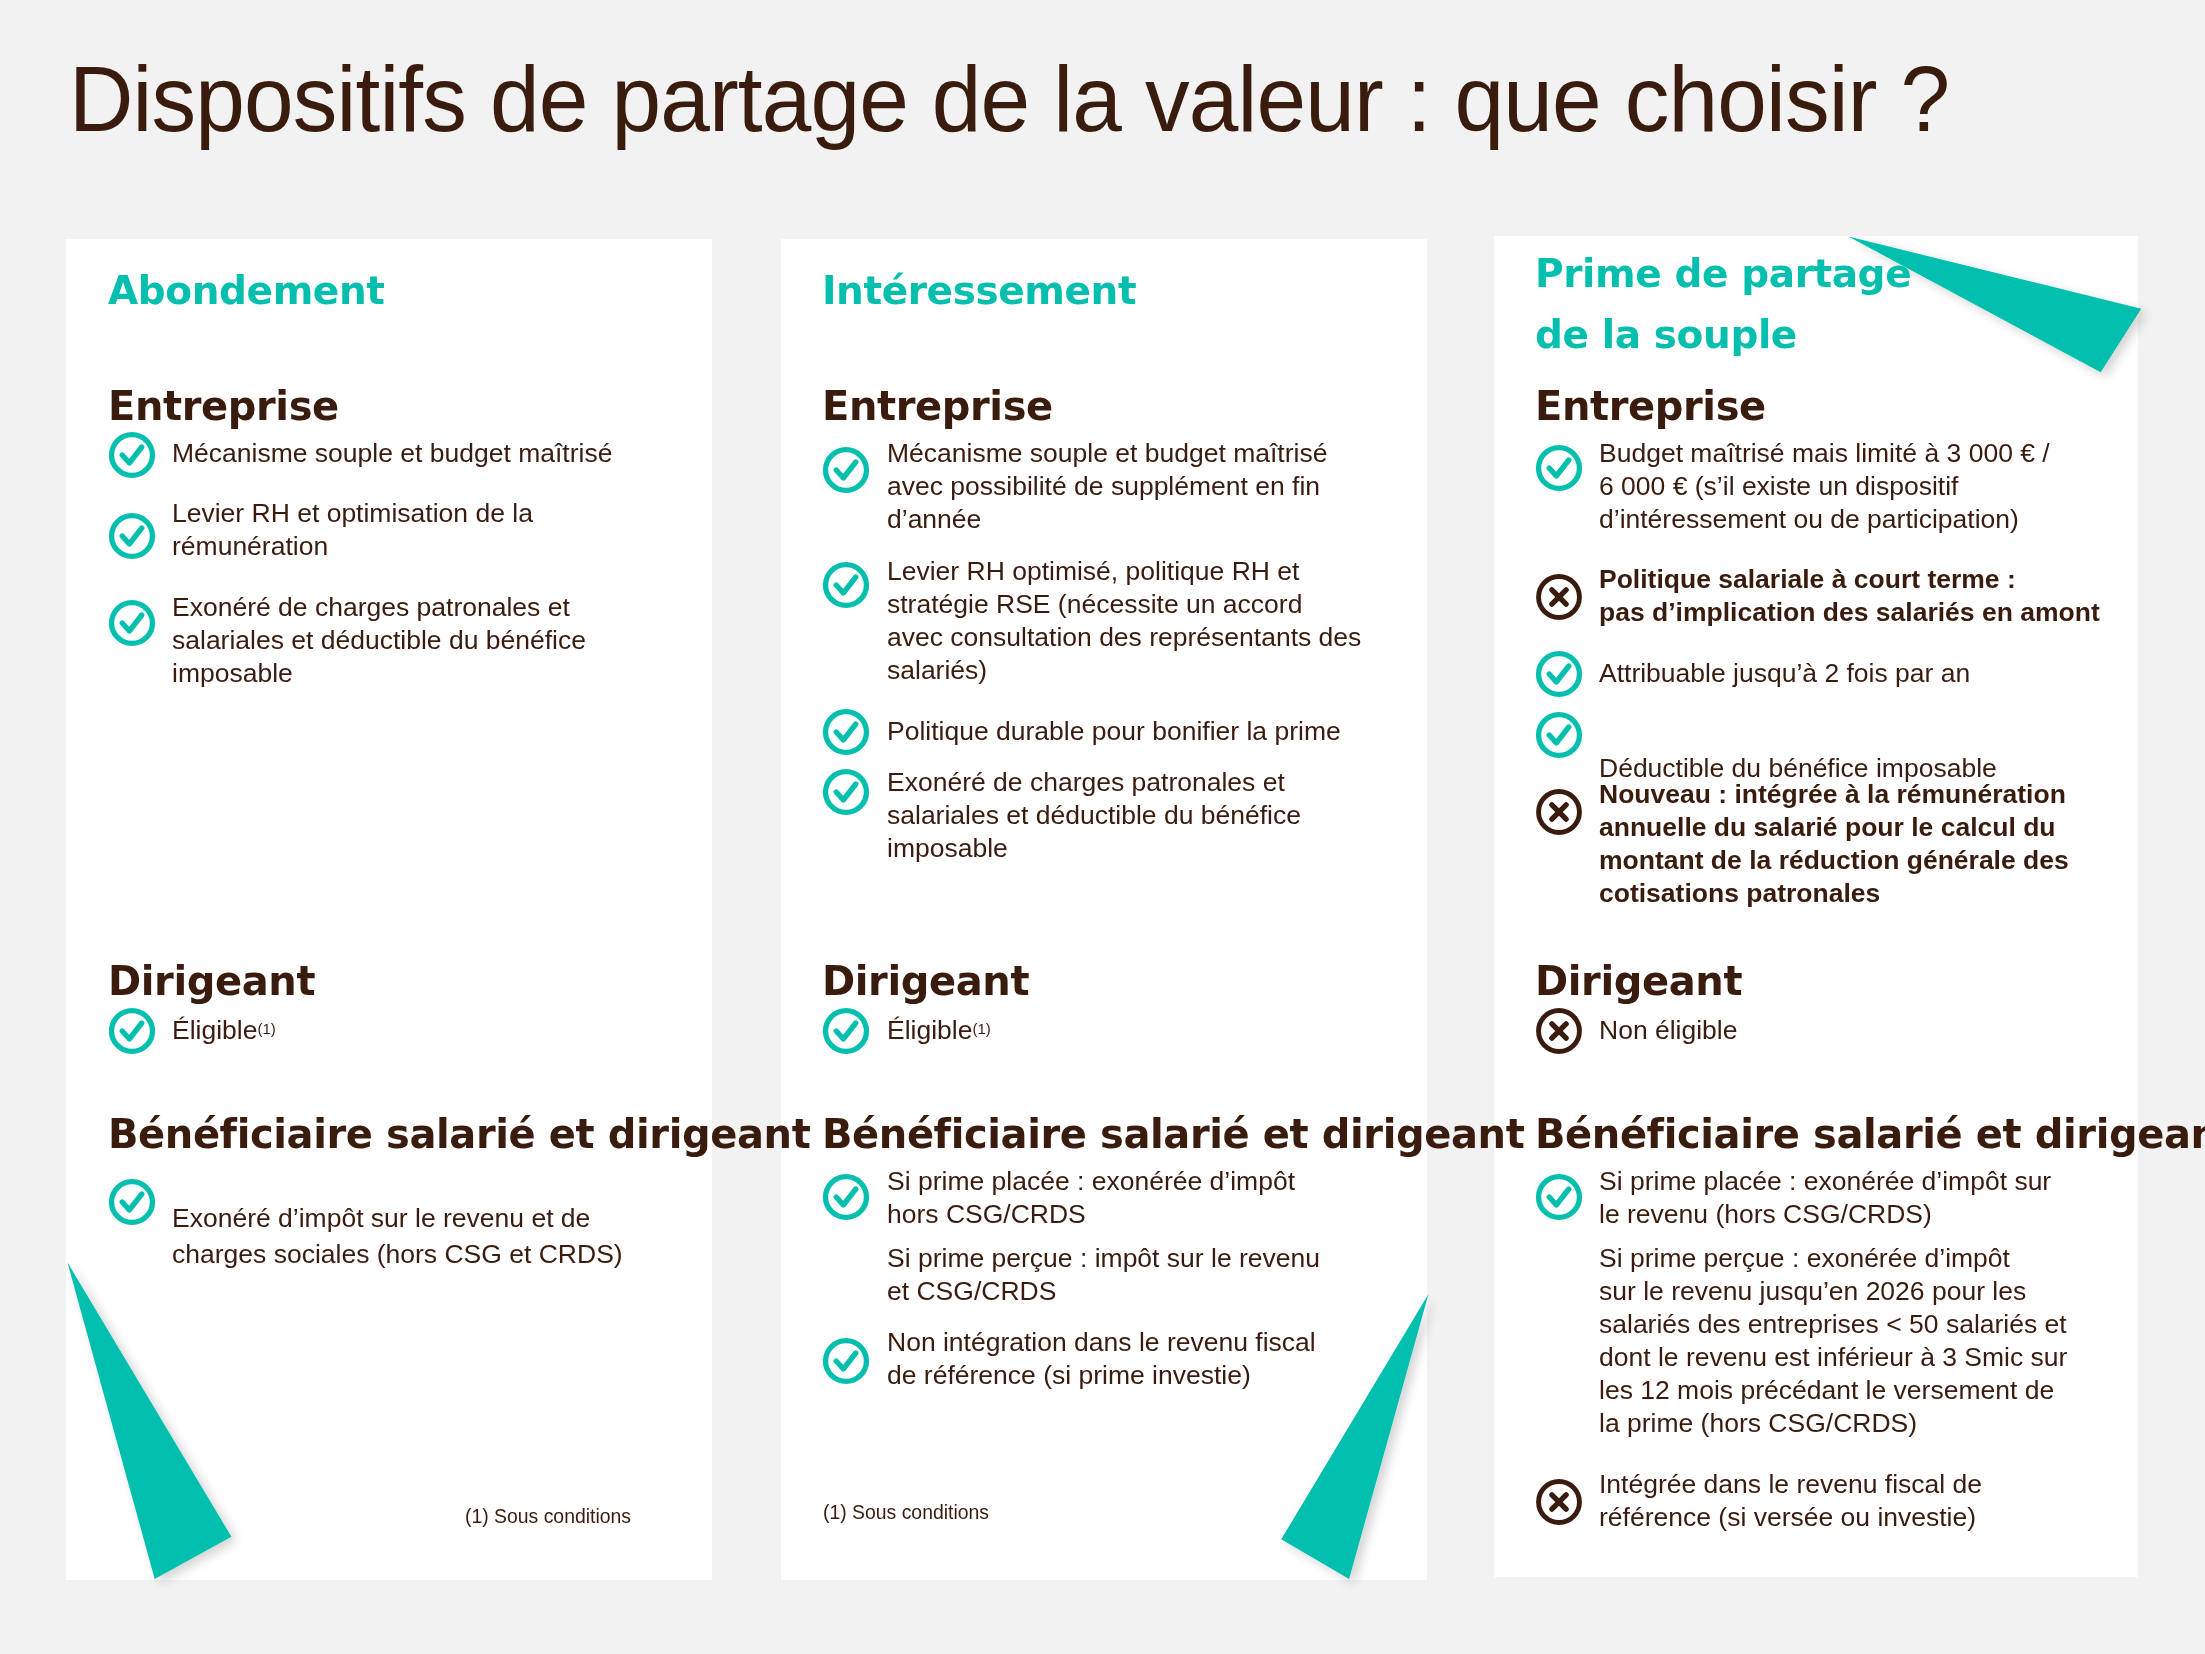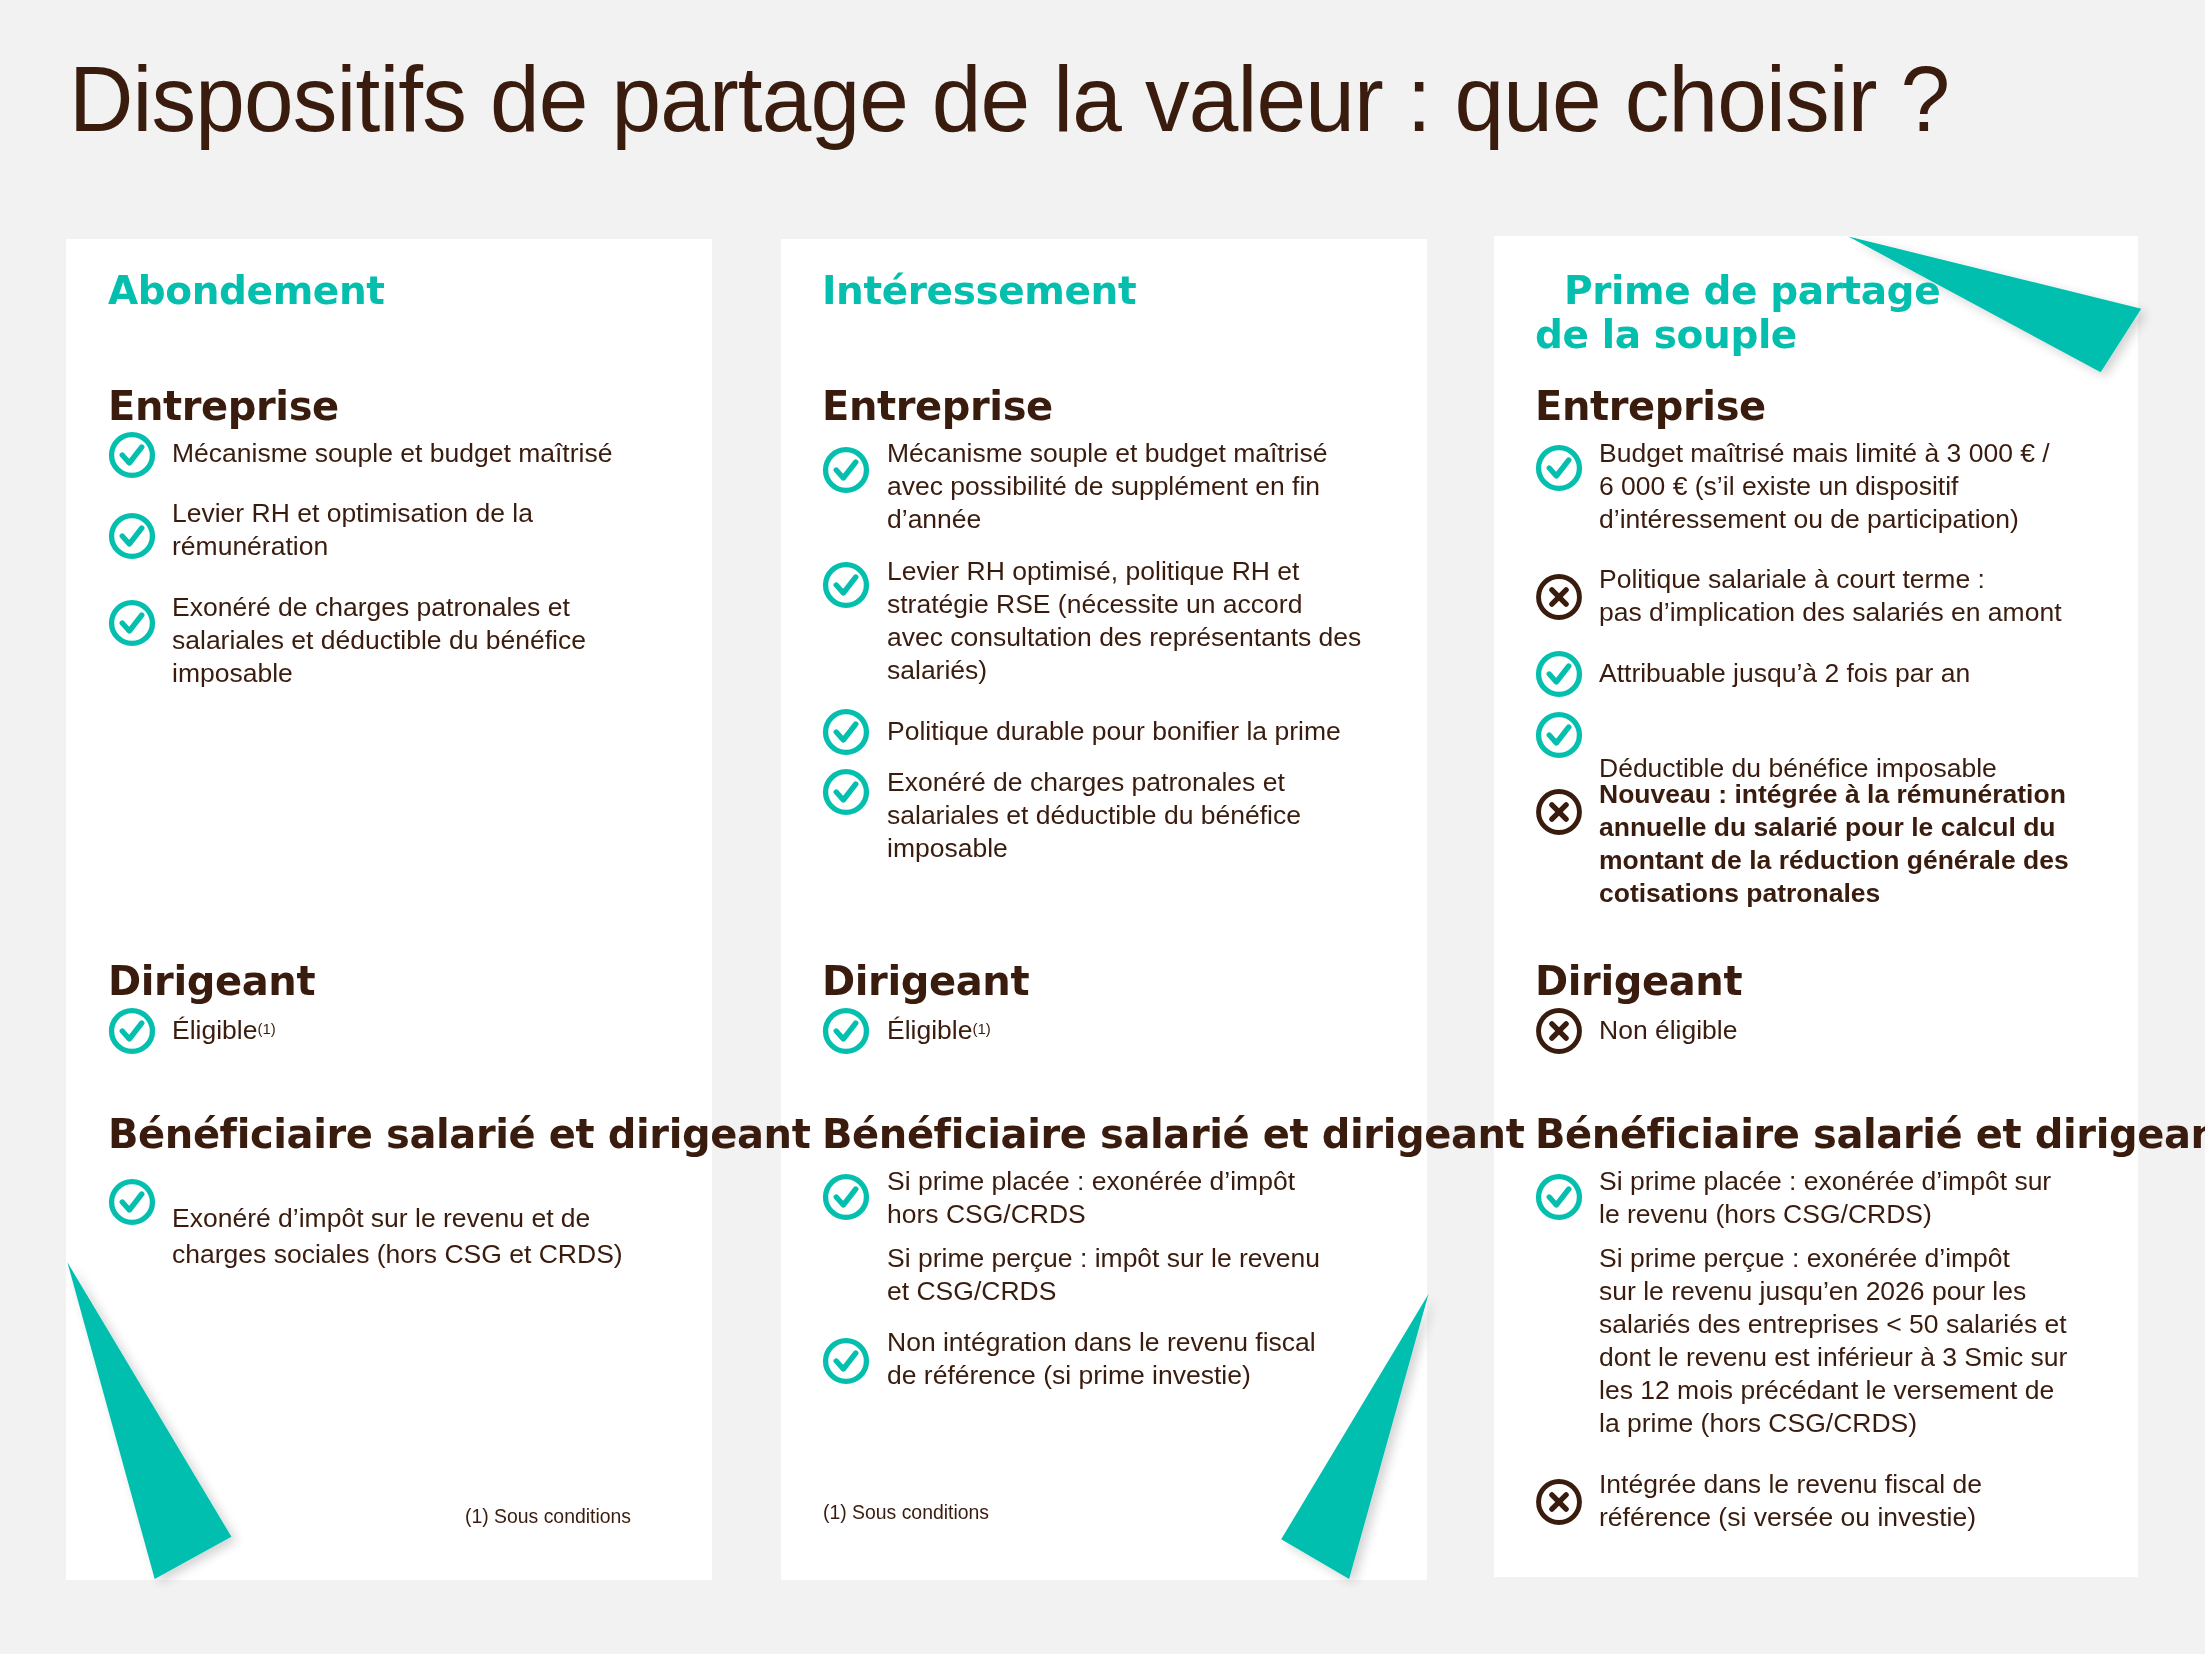--- a/index.html
+++ b/index.html
@@ -153,34 +153,34 @@
 <div class="item-text" style="left:887px; top:1242px;">Si prime perçue : impôt sur le revenu
 et CSG/CRDS</div>
 <svg class="icon" style="left:822px; top:1337px;" viewBox="0 0 54 54" width="48" height="48">
     <use href="#ic-check"></use>
   </svg>
 <div class="item-text" style="left:887px; top:1326px;">Non intégration dans le revenu fiscal
 de référence (si prime investie)</div>
 
 <div class="footnote" style="left:823px; top:1501px;">(1) Sous conditions</div>
 
-<div class="card-title" style="left:1535px; top:269px;margin-left:29px;">Prime de partage</div>
+<div class="card-title" style="left:1535px; top:252px;">Prime de partage</div>
 <div class="card-title" style="left:1535px; top:313px;">de la souple</div>
 
 <div class="section-title" style="left:1535px; top:387px;">Entreprise</div>
 <svg class="icon" style="left:1535px; top:444px;" viewBox="0 0 54 54" width="48" height="48">
     <use href="#ic-check"></use>
   </svg>
 <div class="item-text" style="left:1599px; top:437px;">Budget maîtrisé mais limité à 3 000 € /
 6 000 € (s’il existe un dispositif
 d’intéressement ou de participation)</div>
 <svg class="icon" style="left:1535px; top:573px;" viewBox="0 0 54 54" width="48" height="48">
     <use href="#ic-cross"></use>
   </svg>
-<div class="item-text" style="left:1599px; top:563px;">Politique salariale à court terme :
+<div class="item-text" style="left:1599px; top:563px;font-weight:bold;">Politique salariale à court terme :
 pas d’implication des salariés en amont</div>
 <svg class="icon" style="left:1535px; top:650px;" viewBox="0 0 54 54" width="48" height="48">
     <use href="#ic-check"></use>
   </svg>
 <div class="item-text" style="left:1599px; top:657px;">Attribuable jusqu’à 2 fois par an</div>
 <svg class="icon" style="left:1535px; top:711px;" viewBox="0 0 54 54" width="48" height="48">
     <use href="#ic-check"></use>
   </svg>
 <div class="item-text" style="left:1599px; top:752px;">Déductible du bénéfice imposable</div>
 <svg class="icon" style="left:1535px; top:788px;" viewBox="0 0 54 54" width="48" height="48">

